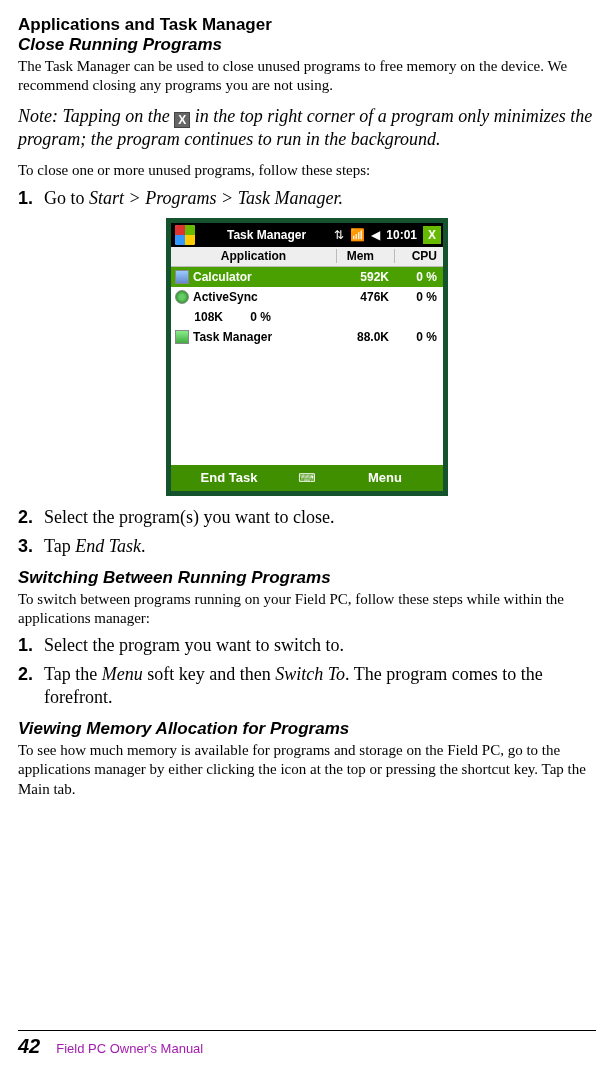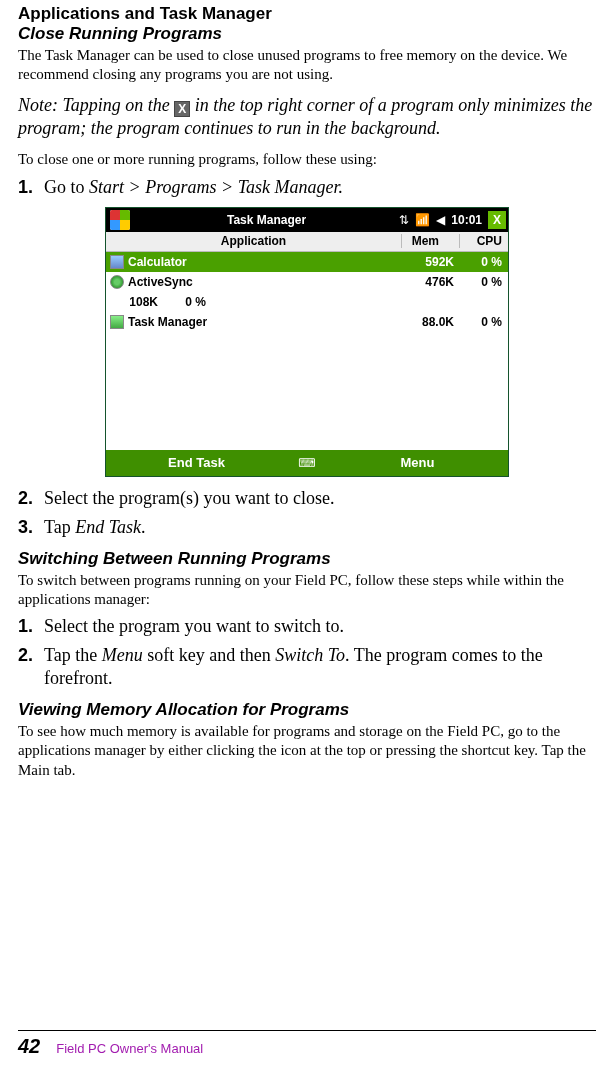--- a/index.html
+++ b/index.html
@@ -5,36 +5,36 @@
   * { box-sizing: border-box; margin: 0; padding: 0; }
   body {
     width: 614px;
     height: 1068px;
     font-family: Georgia, 'Times New Roman', serif;
     color: #000;
     background: #fff;
     position: relative;
     padding: 0 18px;
   }
-  .heading { font-family: "Segoe UI", Arial, sans-serif; font-weight: bold; font-size: 17px; margin-top: 4px; }
+  .heading { font-family: "Segoe UI", Arial, sans-serif; font-weight: bold; font-size: 17px; margin-top: 15px; }
   .subheading { font-family: "Segoe UI", Arial, sans-serif; font-weight: bold; font-style: italic; font-size: 17px; }
   .body-text { font-size: 15px; line-height: 1.28; margin-top: 2px; }
   .italic { font-style: italic; }
   .note { font-size: 18px; font-style: italic; line-height: 1.28; margin-top: 10px; }
   .note .x-icon {
     display: inline-block; width: 16px; height: 16px; background:#666; border:1px solid #444;
     color:#fff; font-family:Arial,sans-serif; font-size:12px; font-weight:bold; line-height:14px;
     text-align:center; font-style:normal; vertical-align:-2px;
   }
   .step { font-size: 18px; line-height: 1.28; margin-top: 6px; display:flex; }
   .step .num { font-family: "Segoe UI", Arial, sans-serif; font-weight:bold; width:26px; flex:0 0 26px; }
   .step .txt { flex:1; }
   .sshot-wrap { text-align:center; margin-top:8px; margin-bottom:10px; }
   .sshot {
-    display:inline-block; width:404px; border:1px solid #14532d; background:#fff;
+    display:inline-block; width:282px; border:5px solid #14532d; background:#fff;
     font-family:"Segoe UI",Tahoma,Arial,sans-serif; font-size:12px;
   }
   .titlebar { display:flex; align-items:center; background:#000; color:#fff; height:24px; }
   .win-icon {
     width:20px; height:20px; margin:2px 4px; position:relative; background:#fff; border-radius:2px; overflow:hidden;
   }
   .win-icon::before { content:""; position:absolute; left:0; top:0; width:50%; height:50%; background:#d33; }
   .win-icon::after  { content:""; position:absolute; right:0; top:0; width:50%; height:50%; background:#6b0; }
   .win-icon .q3 { position:absolute; left:0; bottom:0; width:50%; height:50%; background:#39f; }
   .win-icon .q4 { position:absolute; right:0; bottom:0; width:50%; height:50%; background:#fc0; }
@@ -72,21 +72,21 @@
 <body>
 
 <div class="heading">Applications and Task Manager</div>
 <div class="subheading">Close Running Programs</div>
 <div class="body-text">The Task Manager can be used to close unused programs to free memory on the device. We recommend closing any programs you are not using.</div>
 
 <div class="note">
   <span>Note: Tapping on the </span><span class="x-icon">X</span><span> in the top right corner of a program only minimizes the program; the program continues to run in the background.</span>
 </div>
 
-<div class="body-text section-gap">To close one or more running programs, follow these using:</div>
+<div class="body-text section-gap">To close one or more unused programs, follow these steps:</div>
 
 <div id="steps1">
     <div class="step">
       <span class="num">1.</span>
       <span class="txt">Go to <span class="italic">Start &gt; Programs &gt; Task Manager.</span></span>
     </div>
   </div>
 
 <div class="sshot-wrap">
   <div class="sshot">

